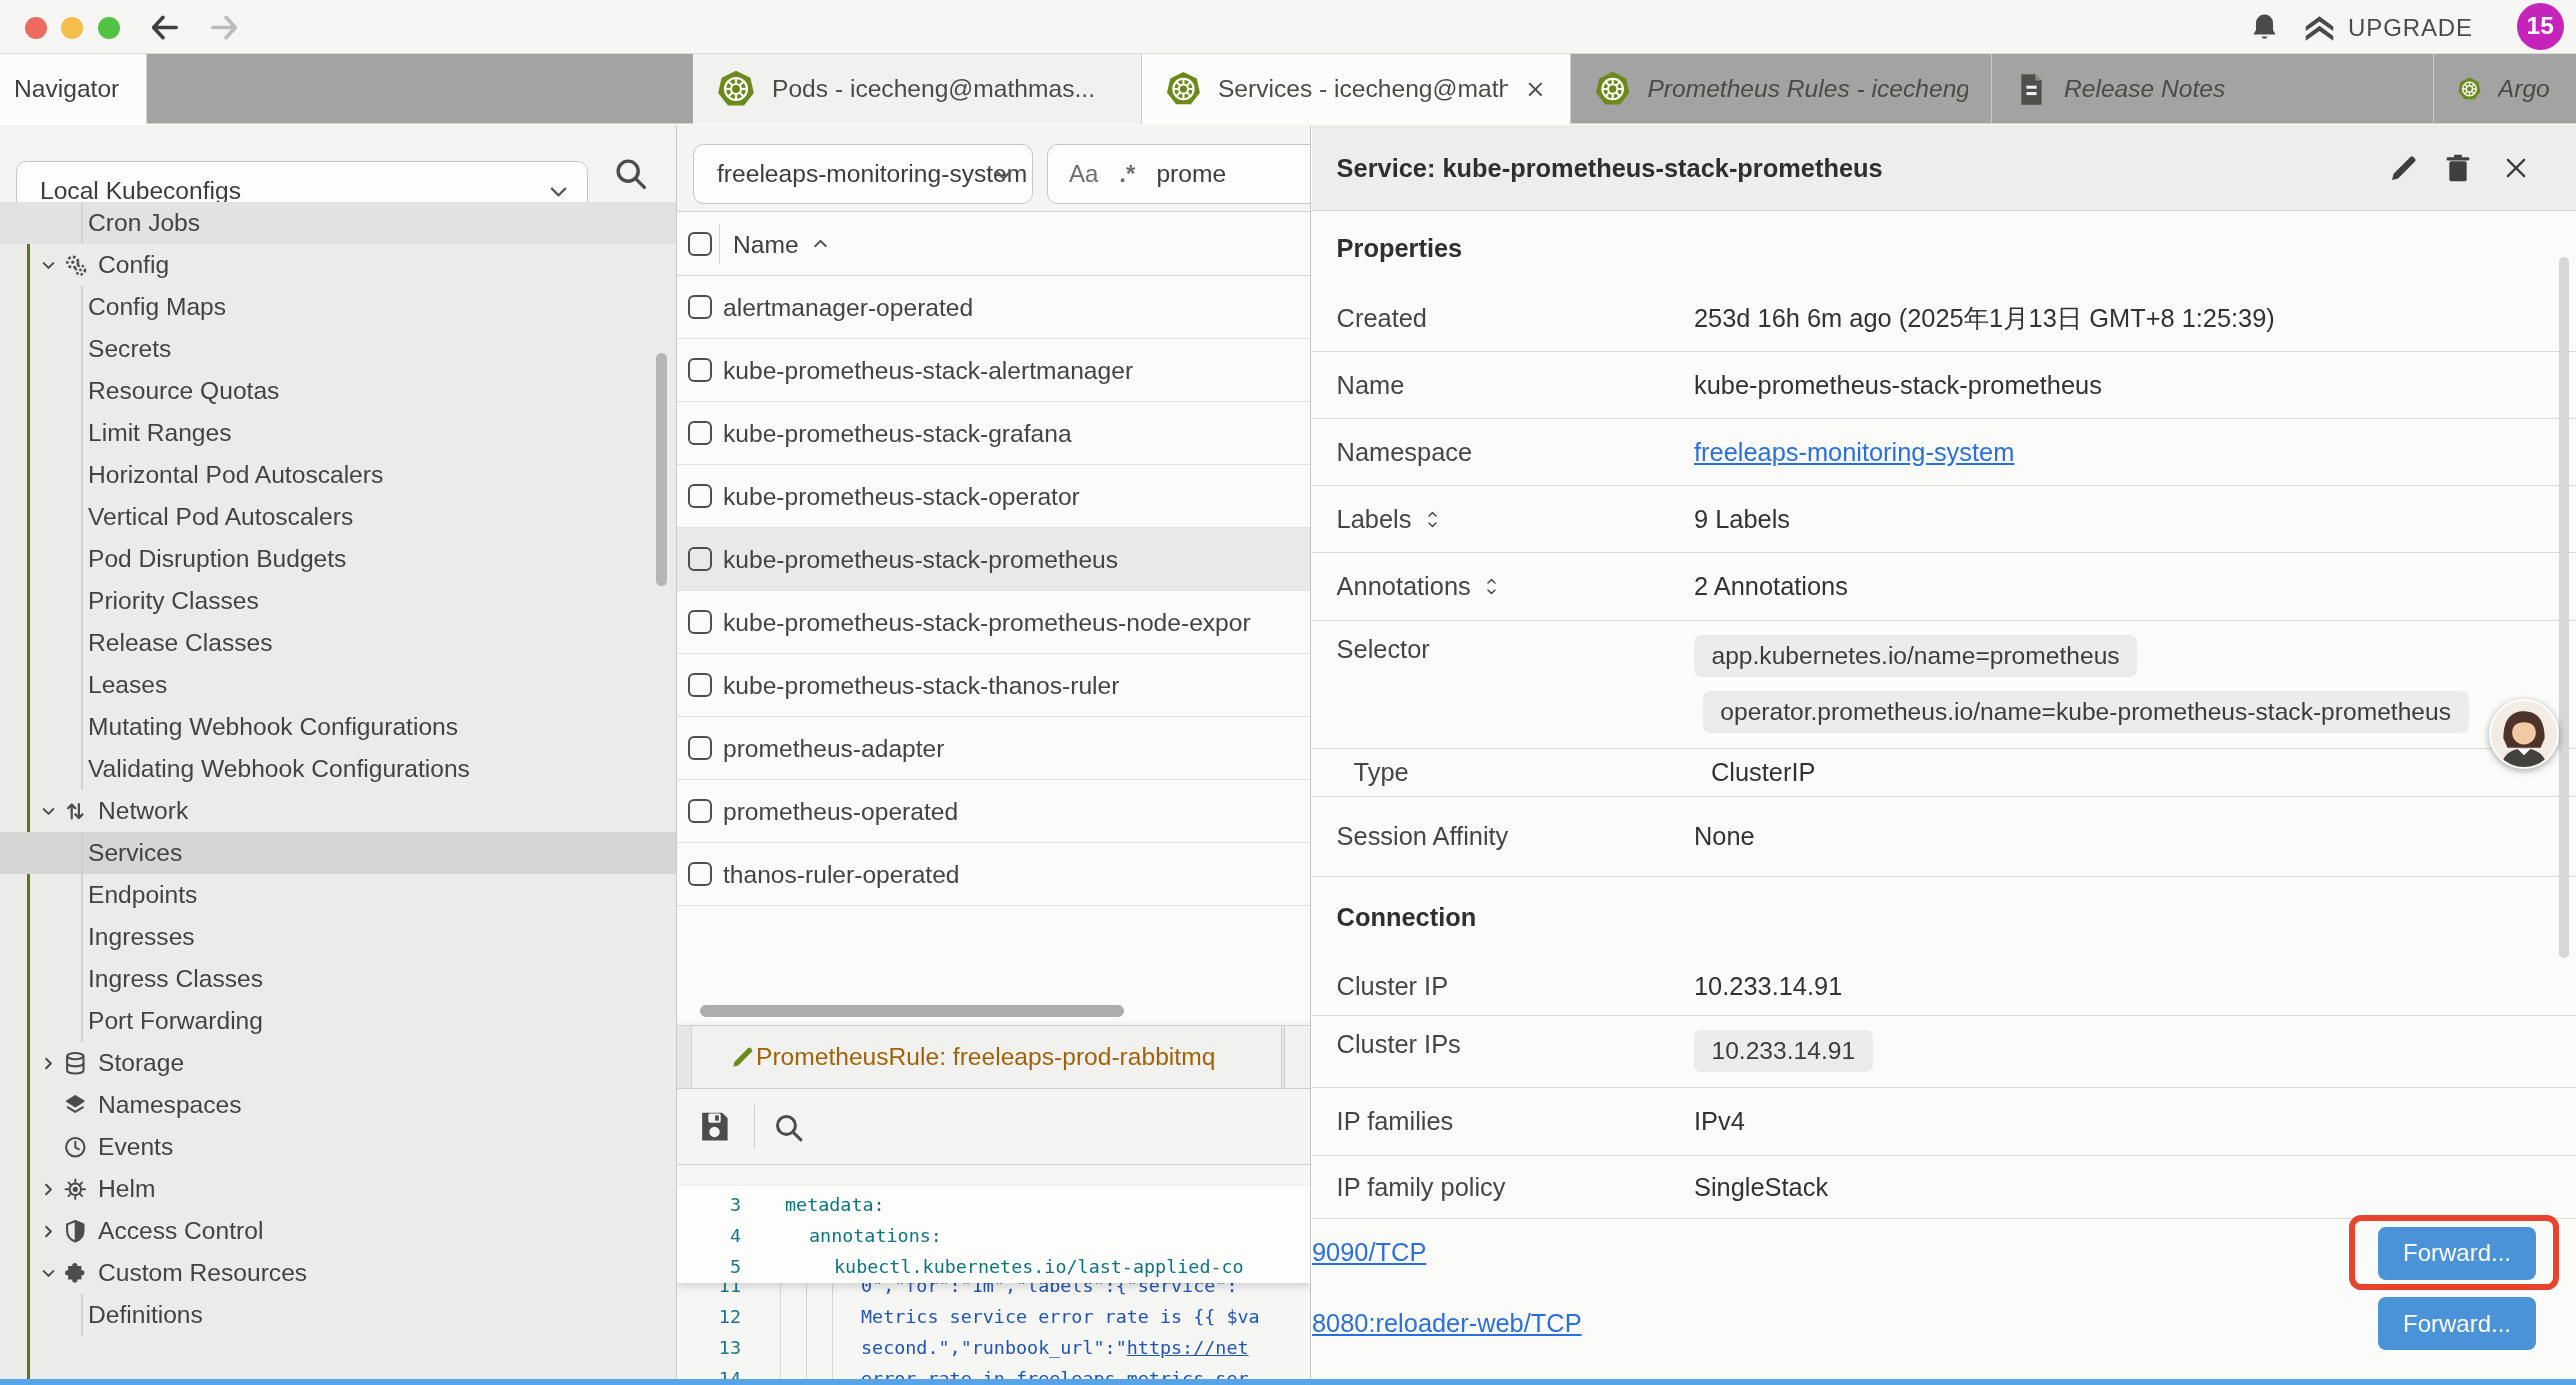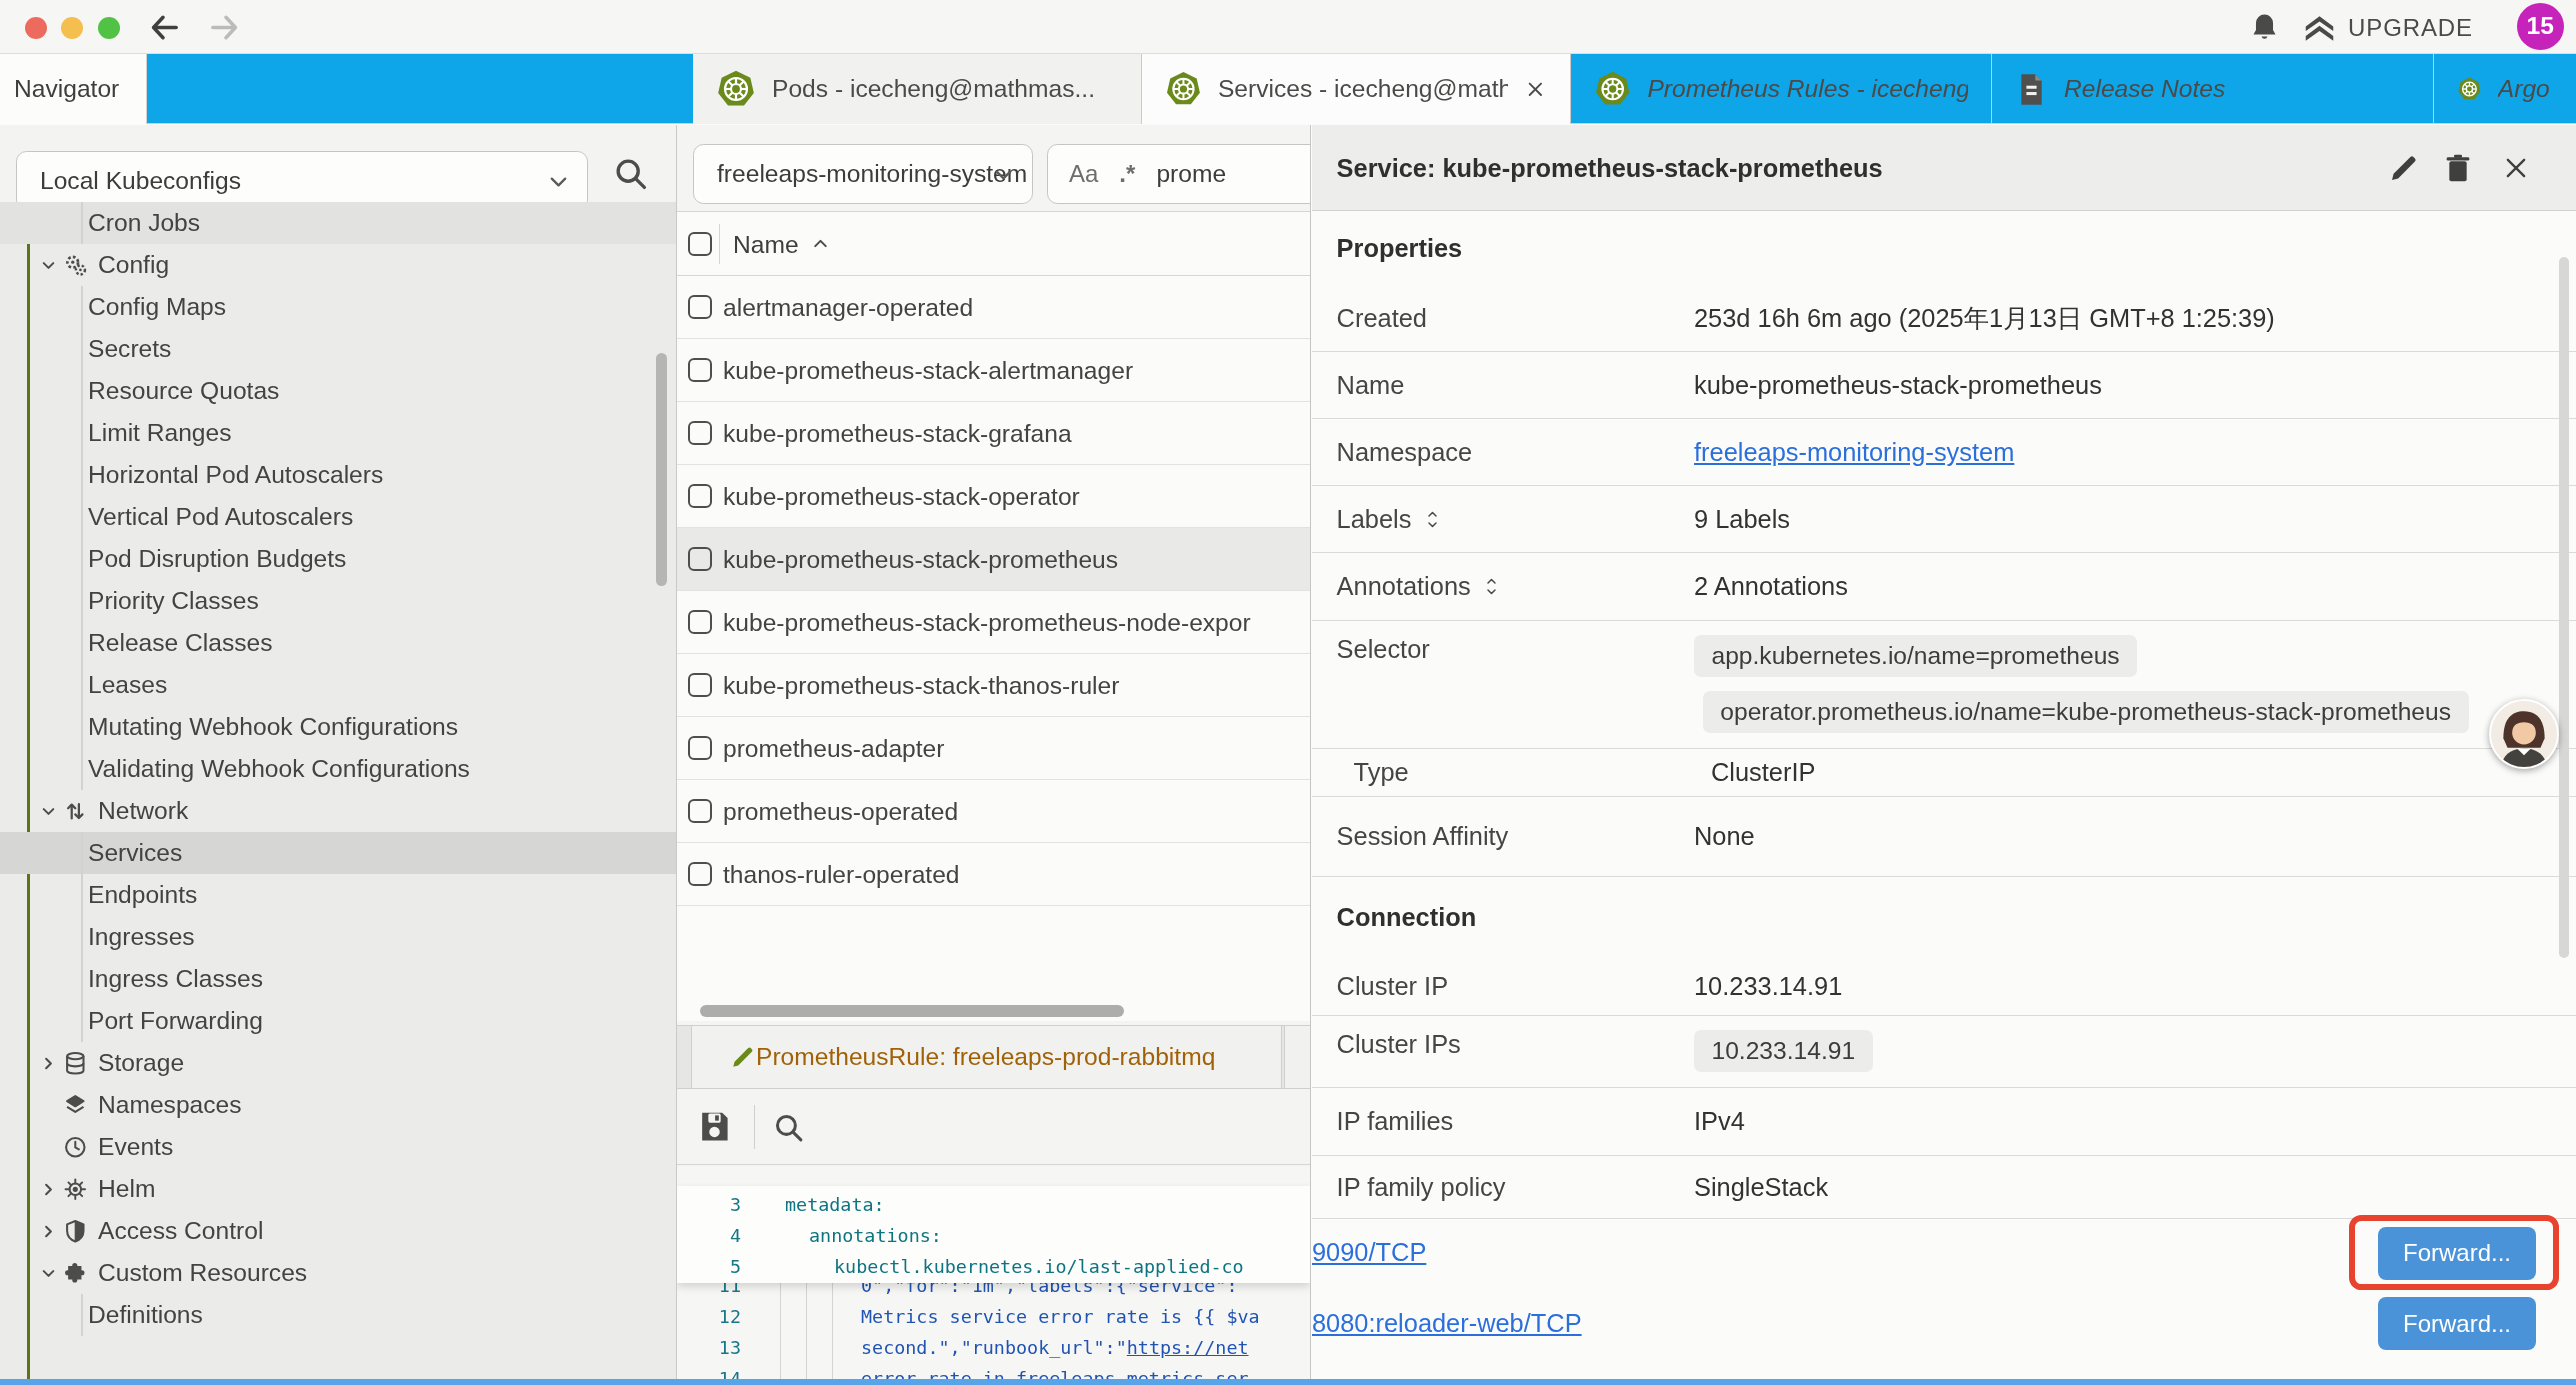--- a/index.html
+++ b/index.html
@@ -20,35 +20,35 @@
   .tl.green { left:98px; background:#52c244; }
   .navarrow { position:absolute; top:9.6px; width:35px; height:35px; }
   .navarrow.back { left:147px; }
   .navarrow.fwd  { left:207px; }
   .bell { position:absolute; top:10.5px; right:295px; width:33px; height:33px; }
   .upgrade { position:absolute; top:10.5px; right:103px; height:35px; display:flex; align-items:center; gap:12.3px; color:#4b4b4a; font-size:24px; letter-spacing:0.9px; }
   .upgrade .icn { width:33px; height:33px; }
   .badge { position:absolute; top:2.6px; right:12.3px; width:47px; height:47px; border-radius:50%; background:#c623ba; color:#fff; font-size:24.6px; font-weight:bold; display:flex; align-items:center; justify-content:center; }
 
   
-  .tabstrip { position:absolute; left:0; top:54px; right:0; height:70px; background:#0ea5e9; border-bottom:0.9px solid #cfcfce; }
+  .tabstrip { position:absolute; left:0; top:54px; right:0; height:70px; background:#a3a3a3; border-bottom:0.9px solid #cfcfce; }
   .nav-tab { position:absolute; left:0; top:0; width:147px; height:70px; background:#fcfcfb; border-right:0.9px solid #d2d2d1; line-height:70px; padding-left:14px; color:#3e3e3d; }
   .ktabs { position:absolute; left:693px; top:0; right:0; height:70px; display:flex; overflow:hidden; }
   .ktab { position:relative; flex:0 0 auto; height:70px; display:flex; align-items:center; gap:16px; padding:0 23px; border-right:0.9px solid #cbcbca; color:#4a4a49; white-space:nowrap; overflow:hidden; }
   .ktab.pods { background:#f1f1f0; }
   .ktab.active { background:#fcfcfc; }
   .ktab.italic .tlabel { font-style:italic; }
   .ktab.grow { flex:1 1 auto; border-right:none; }
 
   
   .sidebar { position:absolute; left:0; top:125px; width:677px; bottom:0; background:#f3f3f2; border-right:0.9px solid #c9c9c8; }
   .selectbox { position:absolute; height:60px; border:1.3px solid #c5c5c4; border-radius:10.5px; background:#fdfdfc; display:flex; align-items:center; color:#3c3c3c; }
   .selectbox .slabel { padding-left:23px; white-space:nowrap; overflow:hidden; }
   .selectbox .chev { position:absolute; right:17.5px; width:23px; height:23px; }
-  .sidebar .kubeconfig { left:16px; top:26px; width:572px; }
+  .sidebar .kubeconfig { left:16px; top:36px; width:572px; }
   .sidebar .searchbtn { position:absolute; left:612px; top:30px; width:37px; height:37px; }
   .tree { position:absolute; left:0; top:77px; right:0; bottom:0; background:#ebebea; overflow:hidden; }
   .ctxline { position:absolute; left:27px; top:0; bottom:0; width:2.6px; background:#5a7517; }
   .trow { position:relative; height:42px; display:flex; align-items:center; color:#434342; }
   .trow.hover { background:#e2e2e1; }
   .trow.selected { background:#d6d6d5; }
   .trow .tchev { position:absolute; left:39px; width:19px; height:19px; }
   .trow .gicon { position:absolute; left:63px; width:24.6px; height:24.6px; }
   .trow .glabel { position:absolute; left:98px; white-space:nowrap; }
   .trow .clabel { position:absolute; left:88px; white-space:nowrap; }

